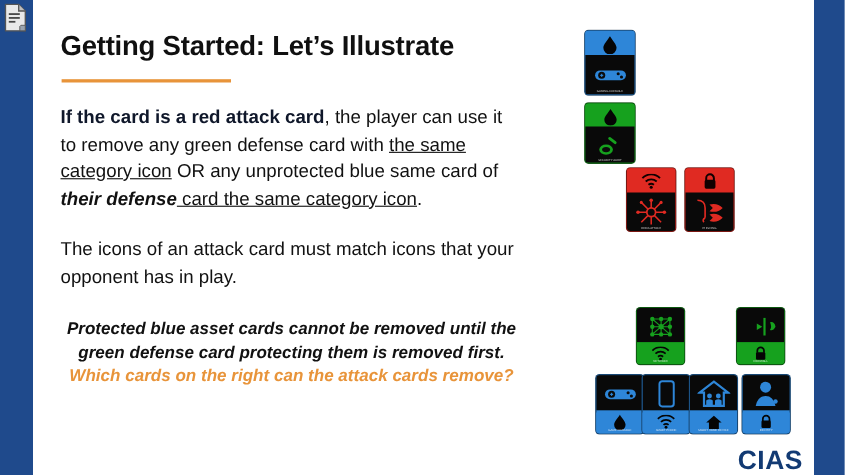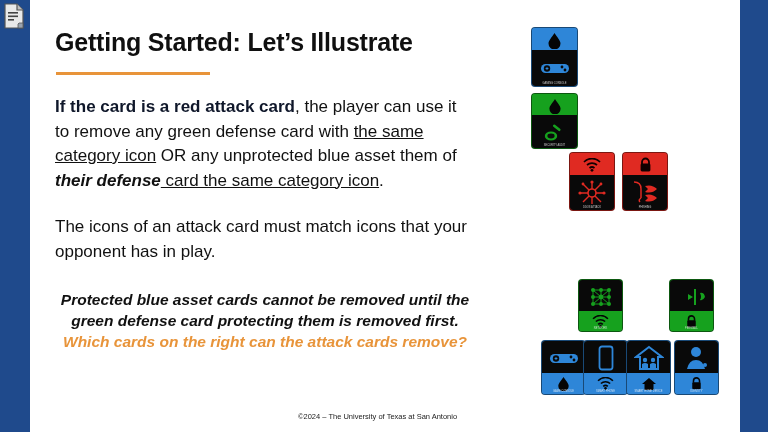--- a/index.html
+++ b/index.html
@@ -147,32 +147,32 @@
       <path d="M16 20 h4 v5 h-5 v-4 z" fill="#9AA4B0" stroke="#555" stroke-width="0.8"></path>
     </svg>
   </div>
 
   <h1 class="title">Getting Started: Let’s Illustrate</h1>
   <div class="title-rule"></div>
 
   <div class="body-block">
 
     <p class="para p1">
-      <span class="red-bold">If the card is a red attack card</span><span>, the player can use it to remove any green defense card with </span><span class="uline">the same category icon</span><span> OR any unprotected blue asset them of </span><span class="bi">their defense</span><span class="uline"> card the same category icon</span><span>.</span>
+      <span class="red-bold">If the card is a red attack card</span><span>, the player can use it to remove any green defense card with </span><span class="uline">the same category icon</span><span> OR any unprotected blue same card of </span><span class="bi">their defense</span><span class="uline"> card the same category icon</span><span>.</span>
     </p>
 
     <p class="para p2">The icons of an attack card must match icons that your opponent has in play.</p>
 
     <p class="p3">
       <span>Protected blue asset cards cannot be removed until the green defense card protecting them is removed first. </span><span class="orange">Which cards on the right can the attack cards remove?</span>
     </p>
 
   </div>
 
-  <div class="footer">©2024 – The University of Texas at San Antonio</div>
+  <div class="logo">CIAS</div>
 
   <div class="card c-blue top-band" style="left:531px; top:27px; width:47px; height:60px;">
     <div class="band" style="height:24px;">
       <span>
         <svg width="15" height="17" viewBox="0 0 15 17">
             <path d="M7.5 1 C10 5 13.5 8.5 13.5 11.5 A6 6 0 0 1 1.5 11.5 C1.5 8.5 5 5 7.5 1 Z" fill="#050505"></path>
           </svg>
       </span>
     </div>
     <div class="art" style="height:36px;">

